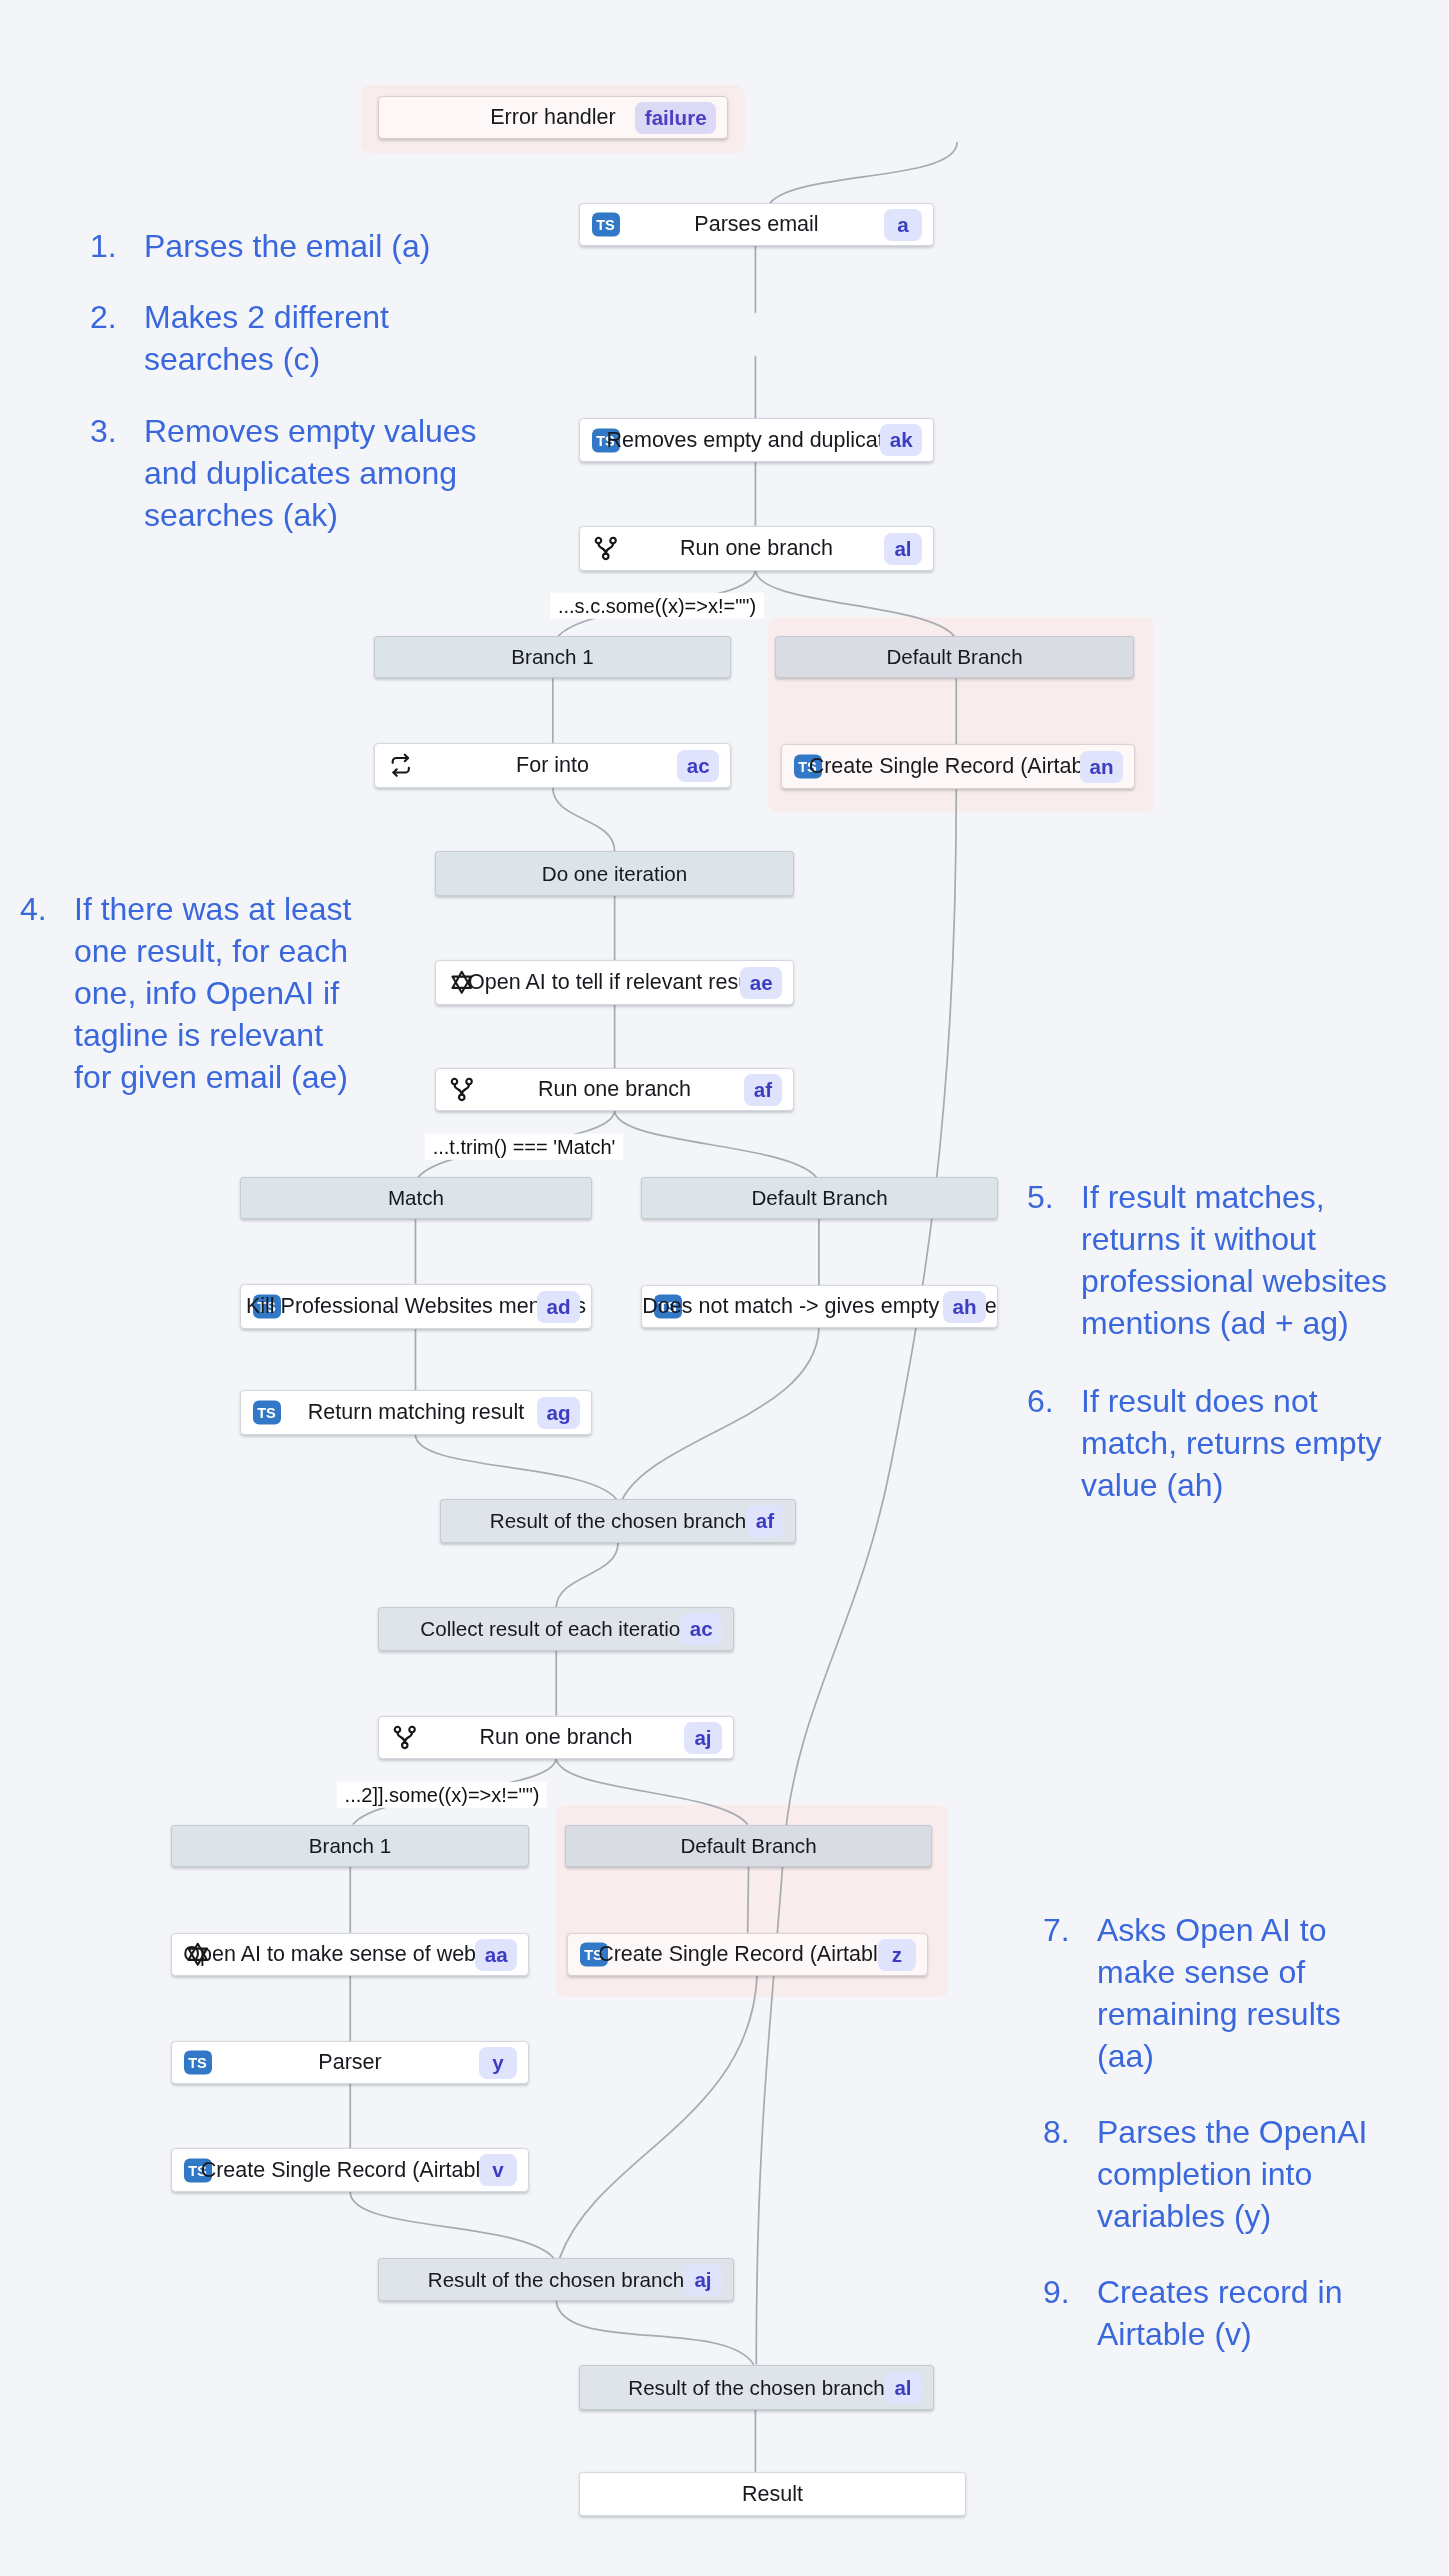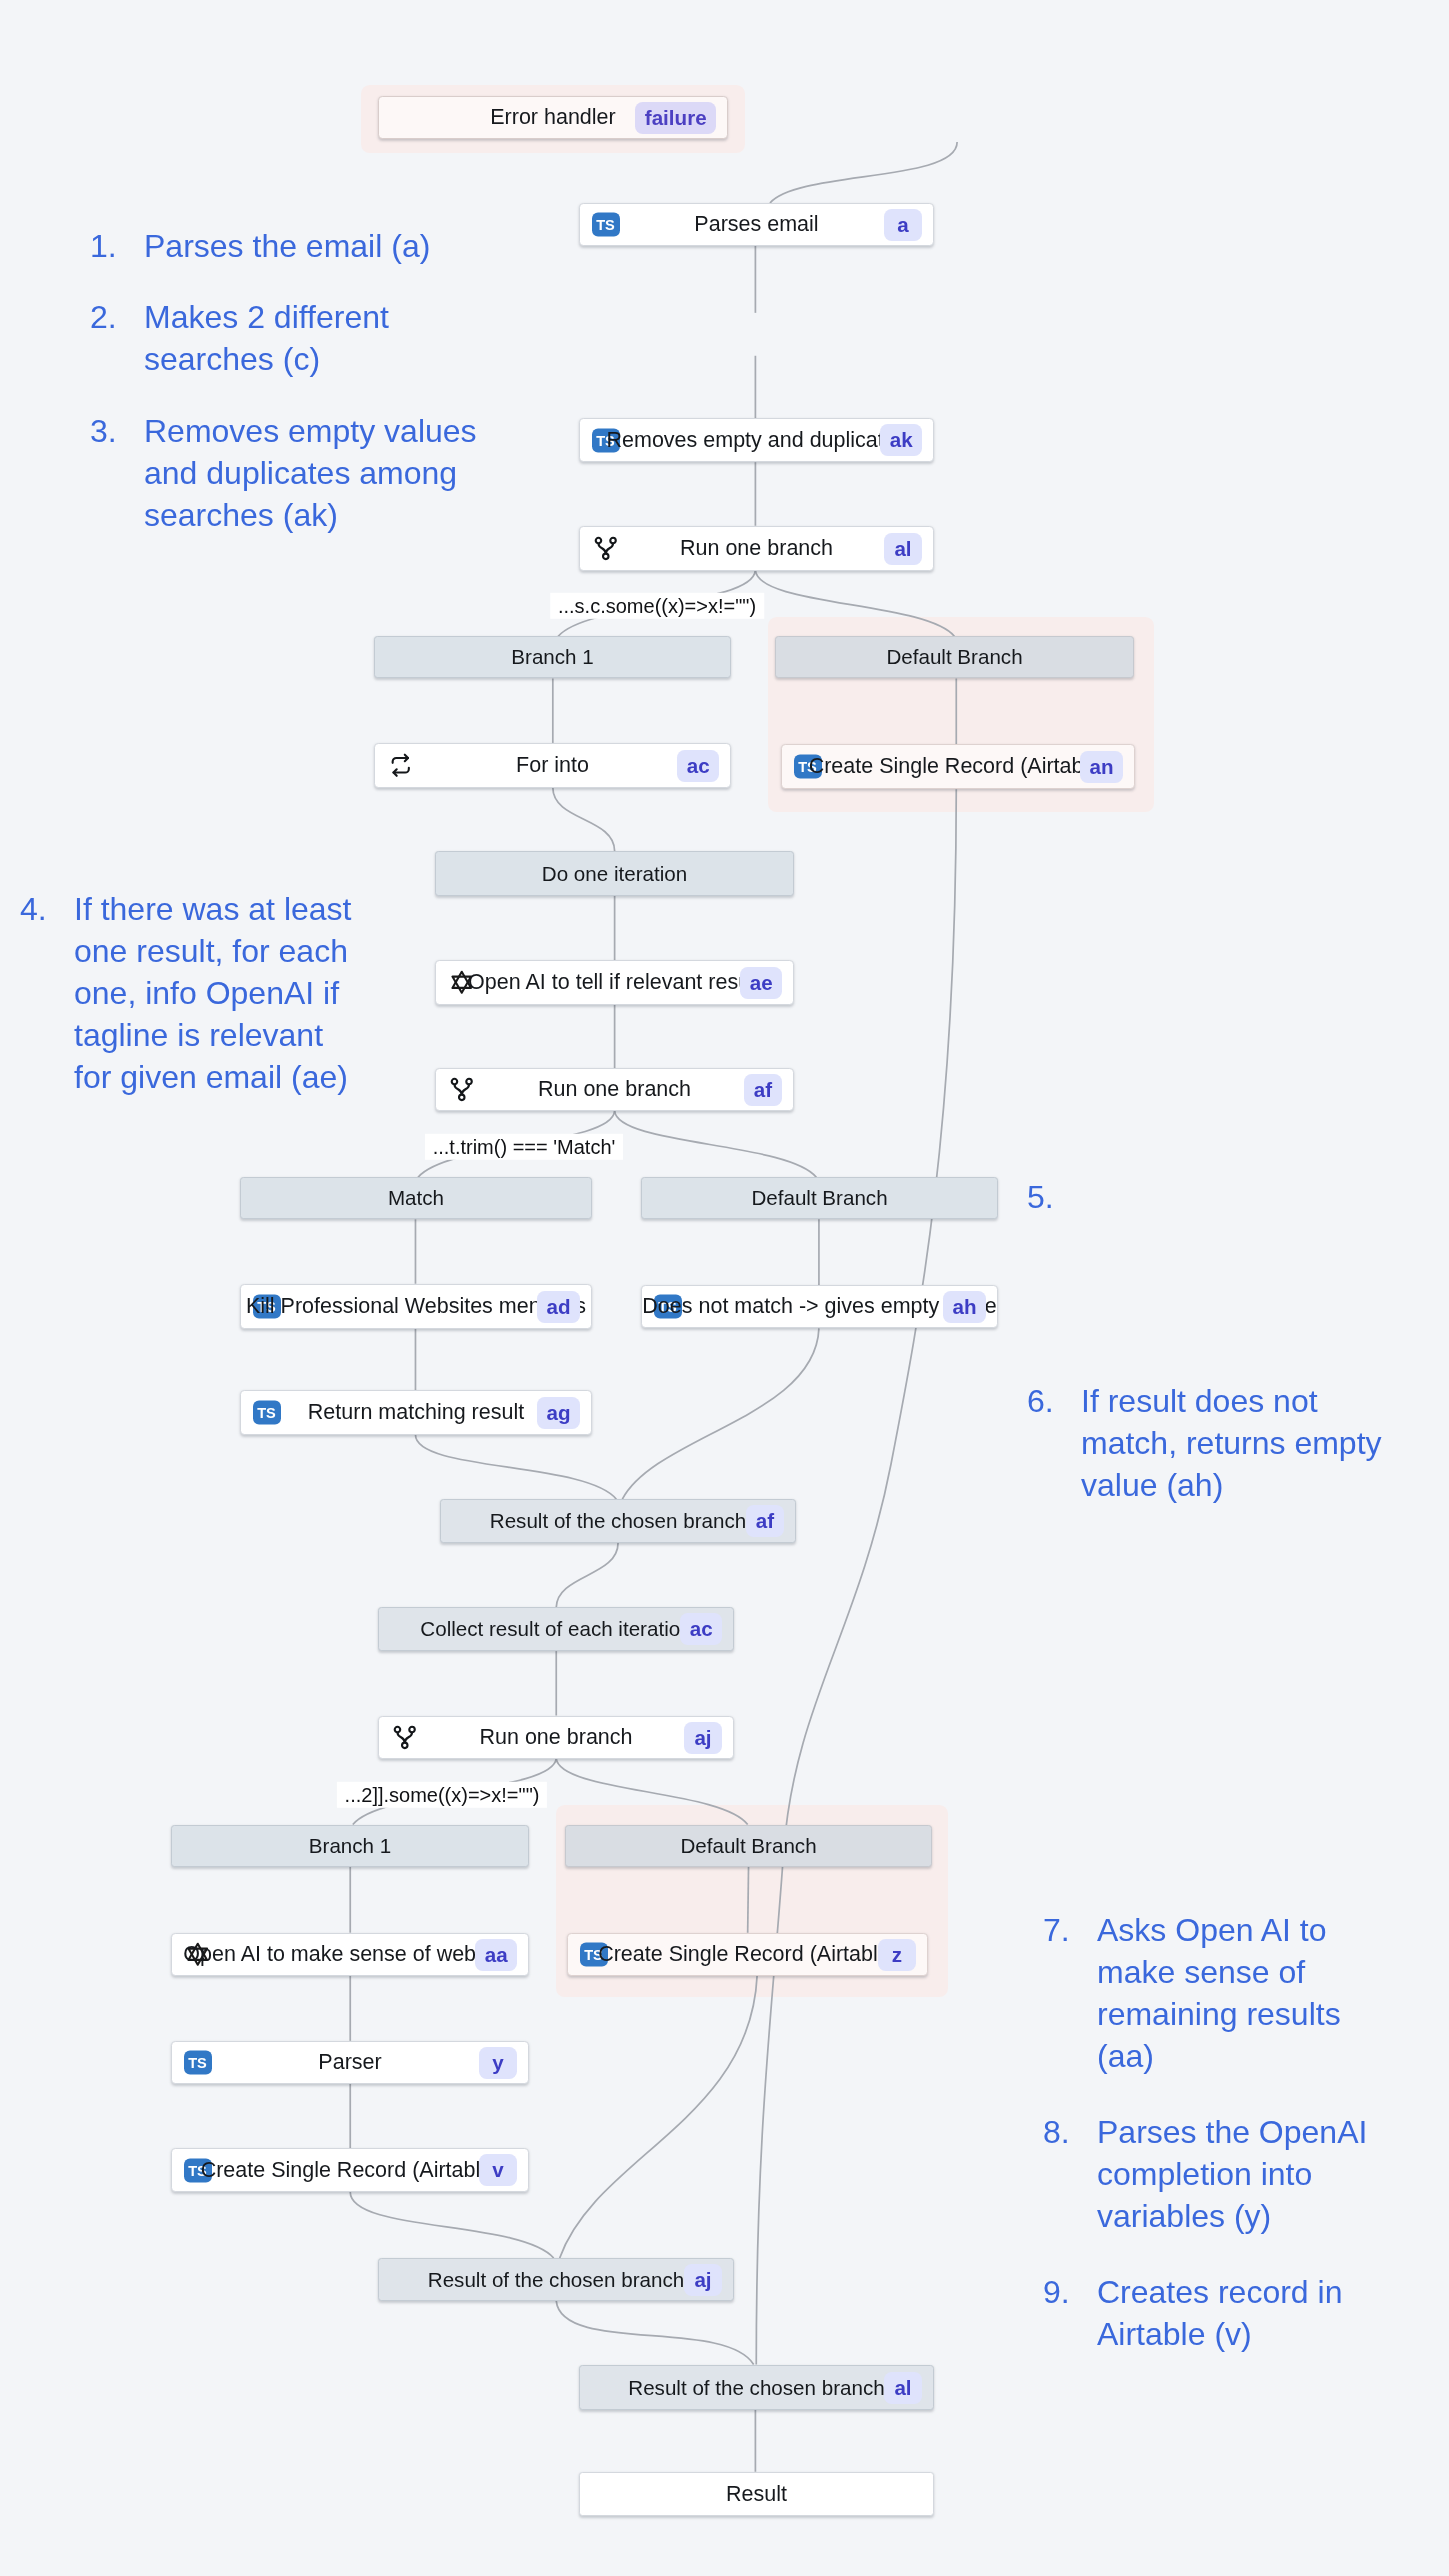--- a/index.html
+++ b/index.html
@@ -241,21 +241,21 @@
       <span class="badge">v</span>
     </div>
     <div class="node result" style="left: 378px; top: 2258px; width: 356px; height: 43px;">
       <span class="lbl">Result of the chosen branch</span>
       <span class="badge">aj</span>
     </div>
     <div class="node result" style="left: 579px; top: 2365px; width: 355px; height: 45px;">
       <span class="lbl">Result of the chosen branch</span>
       <span class="badge">al</span>
     </div>
-    <div class="node plain" style="left: 579px; top: 2472px; width: 355px; height: 44px;">
+    <div class="node plain" style="left: 579px; top: 2472px; width: 387px; height: 44px;">
       <span class="lbl">Result</span>
     </div>
     <div class="cond" style="left: 657px; top: 606px;">...s.c.some((x)=&gt;x!="")</div>
     <div class="cond" style="left: 524px; top: 1147px;">...t.trim() === 'Match'</div>
     <div class="cond" style="left: 442px; top: 1795px;">...2]].some((x)=&gt;x!="")</div>
     <div class="ann" style="left: 90px; top: 225px;">
       <div class="num">1.</div>
       <div class="txt">
         <div>Parses the email (a)</div>
       </div>
@@ -280,20 +280,26 @@
       <div class="txt">
         <div>If there was at least</div>
         <div>one result, for each</div>
         <div>one, info OpenAI if</div>
         <div>tagline is relevant</div>
         <div>for given email (ae)</div>
       </div>
     </div>
     <div class="ann" style="left: 1027px; top: 1176px;">
       <div class="num">5.</div>
+      <div class="txt">
+        <div>If result matches,</div>
+        <div>returns it without</div>
+        <div>professional websites</div>
+        <div>mentions (ad + ag)</div>
+      </div>
     </div>
     <div class="ann" style="left: 1027px; top: 1380px;">
       <div class="num">6.</div>
       <div class="txt">
         <div>If result does not</div>
         <div>match, returns empty</div>
         <div>value (ah)</div>
       </div>
     </div>
     <div class="ann" style="left: 1043px; top: 1909px;">

